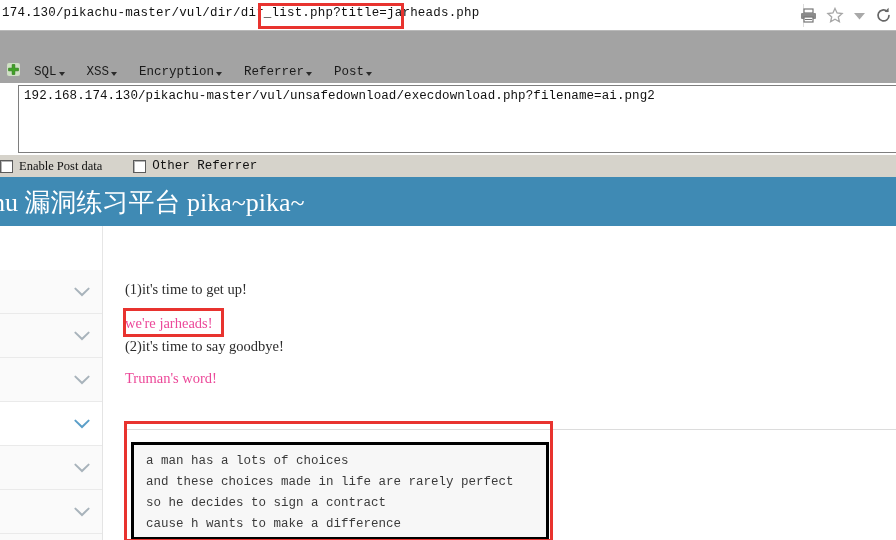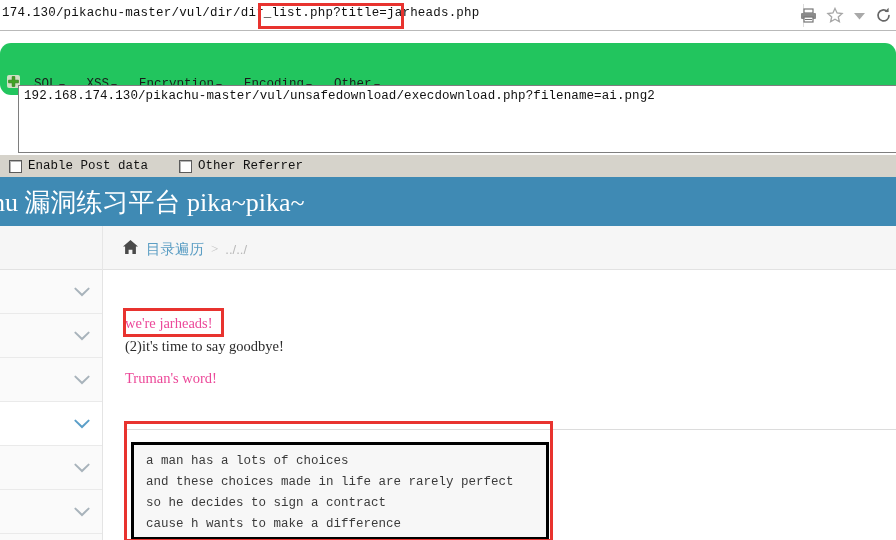--- a/index.html
+++ b/index.html
@@ -30,24 +30,23 @@
     position:absolute;right:4px;top:0;height:31px;
     display:flex;align-items:center;gap:9px;
   }
   .urlbar-icons svg{display:block;}
   .icon-sep{
     position:absolute;right:92px;top:4px;width:1px;height:23px;background:#dcdcdc;
   }
 
   
   .toolbar{
-    position:absolute;left:0;top:43px;width:896px;height:52px;
-    background:#22c55e;
-    box-sizing:border-box;
-    border-radius:11px;
+    position:absolute;left:0;top:31px;width:896px;height:52px;
+    background:#a3a3a3;
+    box-sizing:border-box;
   }
   .toolbar-inner{
     position:absolute;left:0;top:29px;height:23px;width:896px;
     display:flex;align-items:center;
   }
   .tb-logo{margin-left:7px;margin-right:14px;display:block;}
   .tb-item{
     font-family:"Liberation Mono",monospace;
     font-size:12.5px;color:#1a1a1a;
     margin-right:22px;white-space:nowrap;
@@ -70,21 +69,21 @@
   }
   .optrow{
     position:absolute;left:0;top:155px;width:896px;height:22px;
     background:#d6d3cb;
     display:flex;align-items:center;
   }
   .opt{
     display:flex;align-items:center;gap:6px;
     font-family:"Liberation Mono",monospace;font-size:12.5px;color:#111;
   }
-  .opt:first-child{margin-left:9px;margin-right:31px;}
+  .opt:first-child{margin-right:31px;font-family:Liberation Serif, serif;}
   .cb{
     width:11px;height:11px;background:#fff;border:1px solid #5b5b5b;
     box-shadow:inset 1px 1px 0 #b5b5b5;
     display:inline-block;
   }
 
   
   .pagehead{
     position:absolute;left:0;top:177px;width:896px;height:49px;
     background:#3f8ab4;
@@ -229,25 +228,25 @@
       </span>
       <span class="tb-item">
         <span>XSS</span>
         <i class="tb-caret"></i>
       </span>
       <span class="tb-item">
         <span>Encryption</span>
         <i class="tb-caret"></i>
       </span>
       <span class="tb-item">
-        <span>Encoding</span>
-        <i class="tb-caret"></i>
-      </span>
-      <span class="tb-item">
-        <span>Other</span>
+        <span>Referrer</span>
+        <i class="tb-caret"></i>
+      </span>
+      <span class="tb-item">
+        <span>Post</span>
         <i class="tb-caret"></i>
       </span>
     </div>
   </div>
 
   <div class="reqbox">
     <div class="reqbox-text">192.168.174.130/pikachu-master/vul/unsafedownload/execdownload.php?filename=ai.png2</div>
   </div>
 
   <div class="optrow">
@@ -258,32 +257,20 @@
     <label class="opt">
       <span class="cb"></span>
       <span>Other Referrer</span>
     </label>
   </div>
 
   <div class="pagehead">
     <div class="pagehead-title">hu 漏洞练习平台 pika~pika~</div>
   </div>
 
-  <div class="crumbbar">
-    <div class="crumb">
-      <span class="crumb-home">
-        <svg width="17" height="16" viewBox="0 0 17 16">
-            <path d="M8.5 1L16 7.4h-2.1V15H10.4v-4.3H6.6V15H3.1V7.4H1z" fill="#4a4a4a"></path>
-          </svg>
-      </span>
-      <span class="crumb-link">目录遍历</span>
-      <span class="crumb-sep">&gt;</span>
-      <span class="crumb-cur">../../</span>
-    </div>
-  </div>
   <div class="crumb-left-line"></div>
 
   <div class="sidebar">
     <div class="side-item">
       <span class="side-label"></span>
       <span class="side-chev">
         <svg width="16" height="11" viewBox="0 0 16 11">
             <path d="M1.4 1.6L8 8 14.6 1.6" fill="none" stroke="#a8b3bb" stroke-width="2" stroke-linecap="round"></path>
           </svg>
       </span>
@@ -324,20 +311,21 @@
       <span class="side-label"></span>
       <span class="side-chev">
         <svg width="16" height="11" viewBox="0 0 16 11">
             <path d="M1.4 1.6L8 8 14.6 1.6" fill="none" stroke="#a8b3bb" stroke-width="2" stroke-linecap="round"></path>
           </svg>
       </span>
     </div>
   </div>
 
   <div class="main">
+    <div class="line l1">(1)it's time to get up!</div>
     <div class="line link l2">we're jarheads!</div>
     <div class="line l3">(2)it's time to say goodbye!</div>
     <div class="line link l4">Truman's word!</div>
     <div class="hr"></div>
     <div class="pre">
       <div class="pre-text">a man has a lots of choices
 and these choices made in life are rarely perfect
 so he decides to sign a contract
 cause h wants to make a difference
 he wants to save this world</div>

